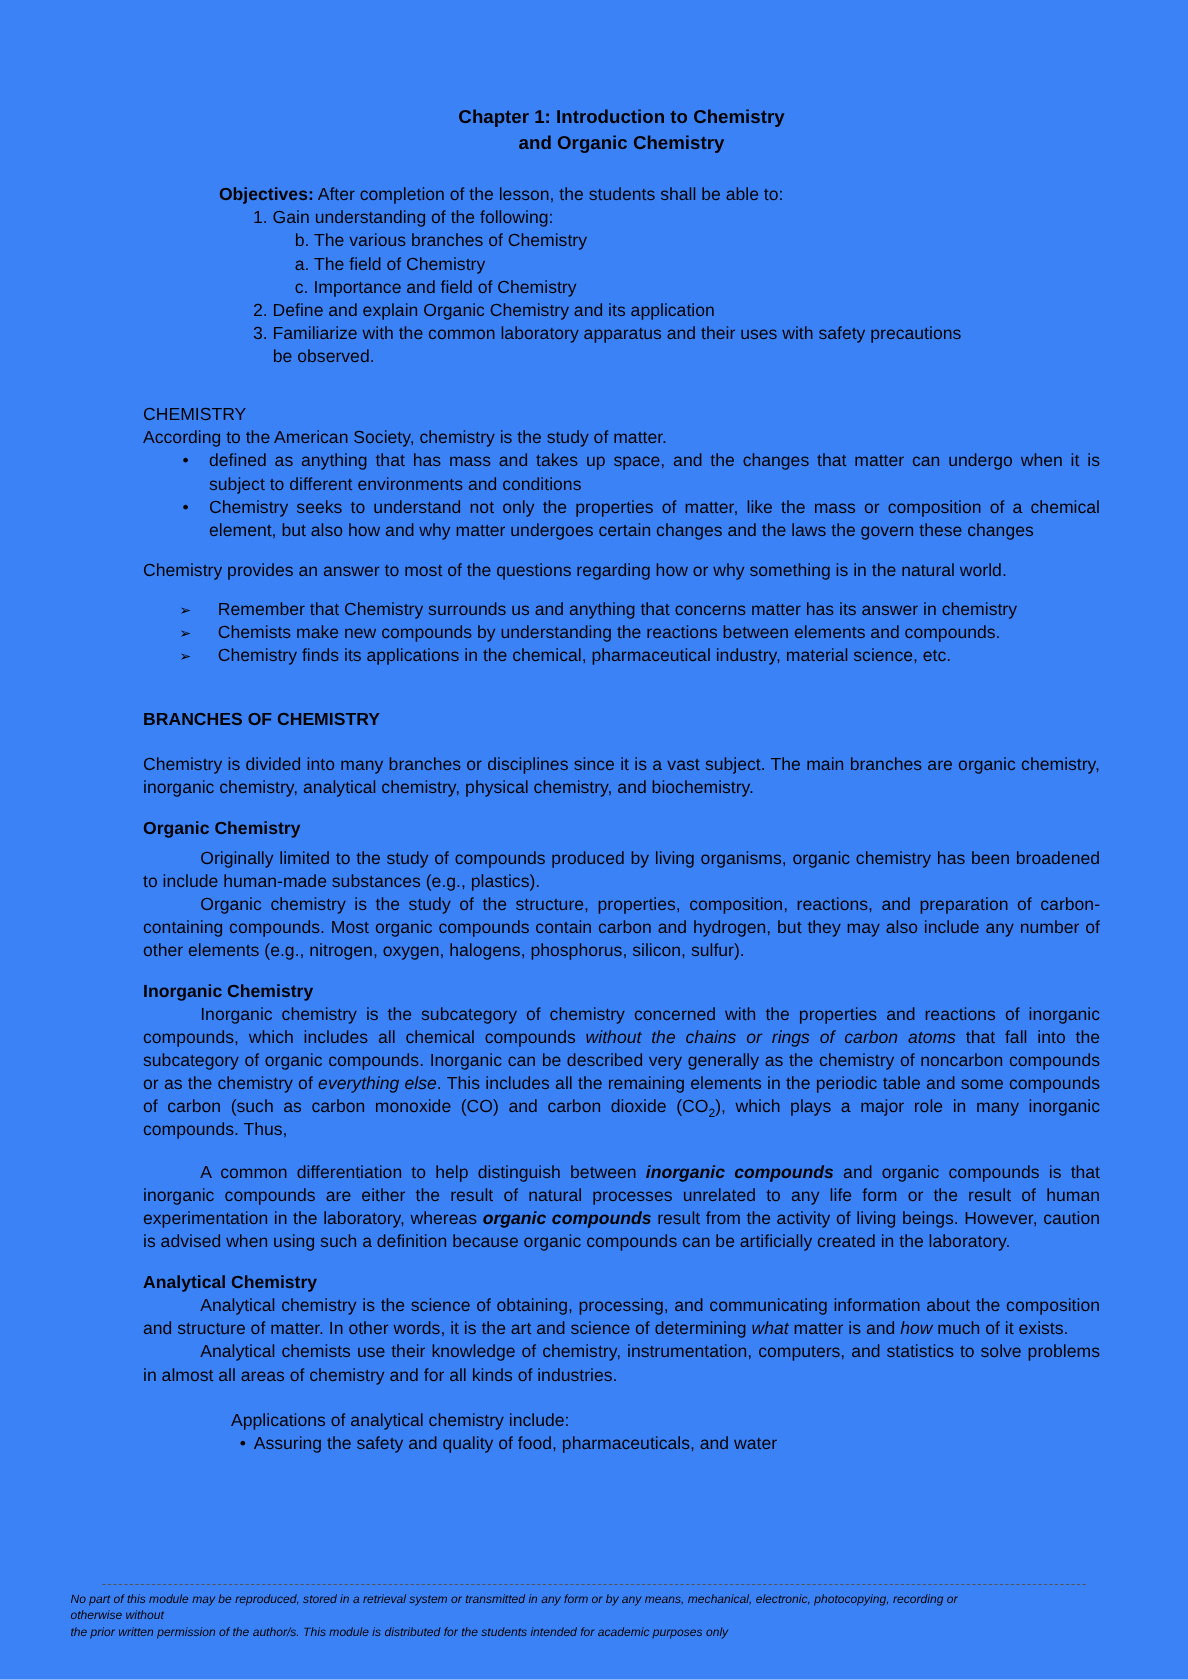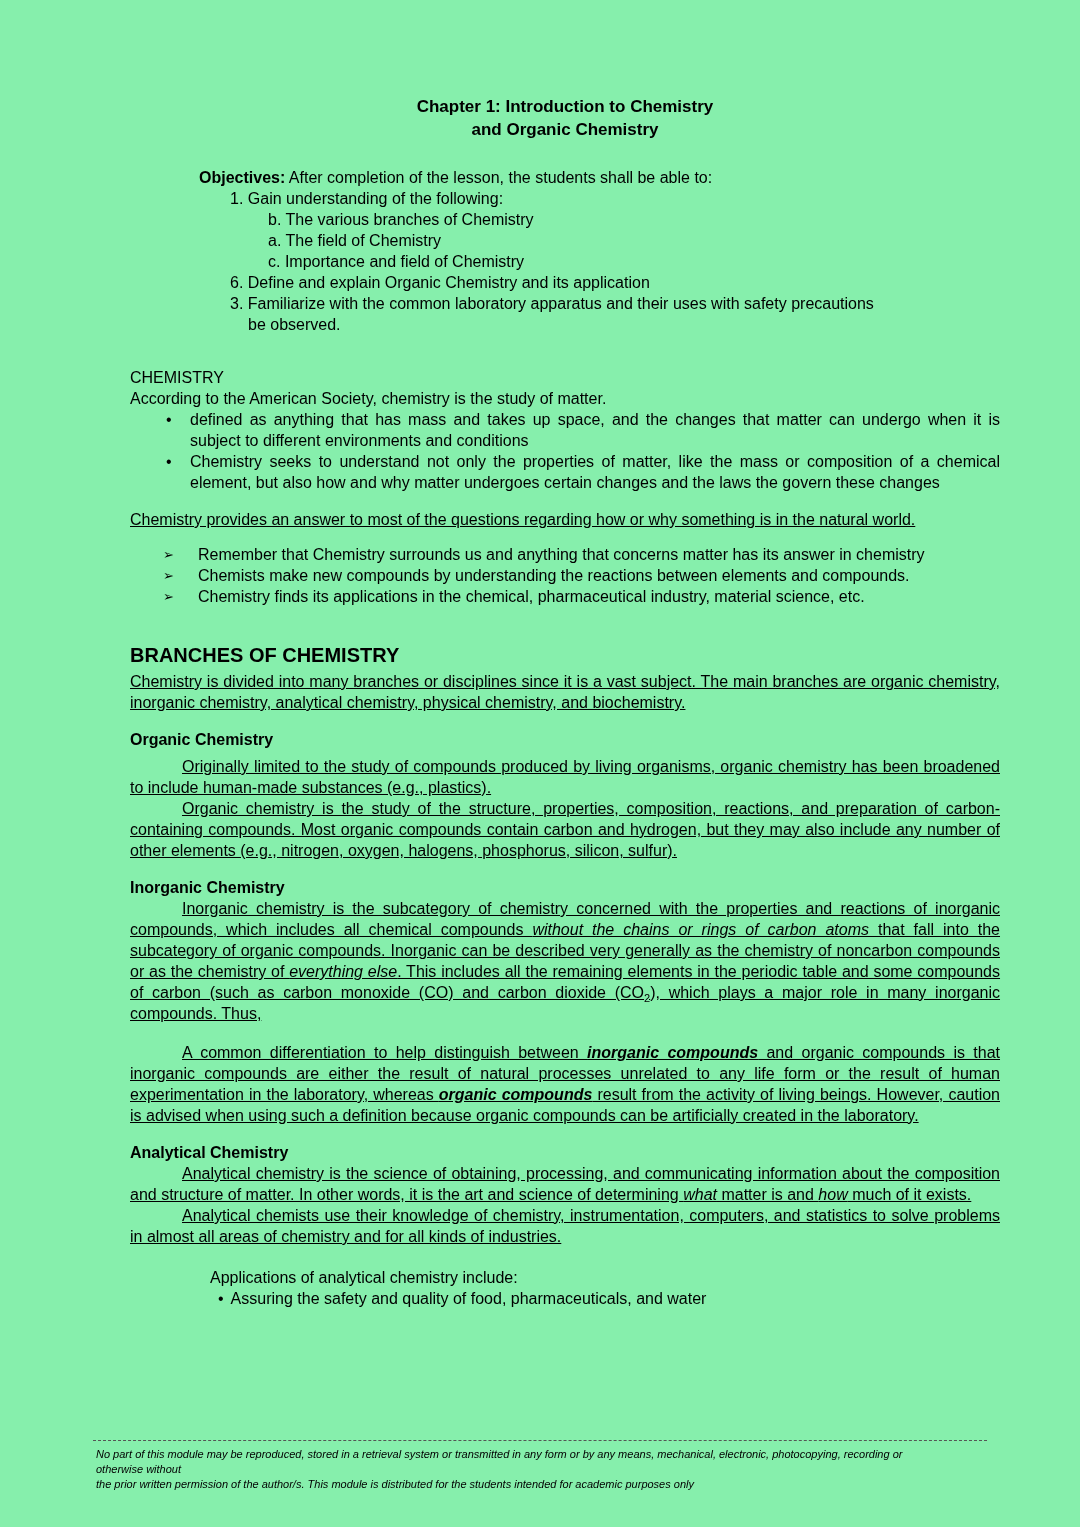--- a/index.html
+++ b/index.html
@@ -1,76 +1,76 @@
 <!DOCTYPE html>
 <html><head>
 <meta charset="utf-8">
 <style>
   * { box-sizing: border-box; }
   html, body { margin: 0; padding: 0; background: #ffffff; }
   .page {
     position: relative;
     width: 1080px;
     height: 1527px;
-    background: #86efac;
+    background: #3b82f6;
     color: #000;
     font-family: "Liberation Sans", sans-serif;
     font-size: 16px;
     line-height: 21px;
     overflow: hidden;
     margin: 0 auto;
   }
   .content { position: absolute; left: 130px; top: 95px; width: 870px; }
   .bold { font-weight: bold; }
-  .just { text-align: justify; text-decoration: underline; }
+  .just { text-align: justify; }
   .first-indent { text-indent: 52px; }
   .title { text-align: center; font-weight: bold; font-size: 17px; line-height: 23px; margin-bottom: 26px; }
   .ind-1 { margin-left: 69px; }
   .ind-2 { margin-left: 100px; }
   .ind-2b { margin-left: 118px; }
   .ind-3 { margin-left: 138px; }
   .objectives { margin-bottom: 32px; }
   .h-section { font-weight: normal; margin-top: 20px; }
-  .h-branches { font-weight: bold; font-size: 20px; line-height: 24px; margin-top: 36px; margin-bottom: 4px; }
+  .h-branches { font-weight: bold; font-size: 16px; line-height: 24px; margin-top: 36px; margin-bottom: 18px; }
   .h-sub { font-weight: bold; margin-top: 16px; }
   .bullet-item { position: relative; padding-left: 60px; text-align: justify; }
   .bullet-item .mk { position: absolute; left: 36px; }
   .arrow-list { margin-top: 14px; }
   .arrow-item { position: relative; padding-left: 68px; text-align: justify; }
   .arrow-item .mk { position: absolute; left: 33px; font-size: 13px; }
   .para-gap { margin-top: 16px; }
   .para-gap-sm { margin-top: 6px; }
   .para-gap-md { margin-top: 18px; }
   .apps-block { margin-top: 20px; }
   .apps-intro { margin-left: 80px; }
   .apps-bullet { margin-left: 88px; }
   .apps-bullet .mk { margin-right: 7px; }
   sub { line-height: 0; font-size: 11px; }
   .footer { position: absolute; left: 0; top: 1440px; width: 1080px; }
   .footer-line { border-top: 1.5px dashed #555; margin: 0 93px; height: 0; }
-  .footer-text { margin: 6px 0 0 96px; width: 840px; font-style: italic; font-size: 11px; line-height: 15px; }
+  .footer-text { margin: 6px 0 0 64px; width: 840px; font-style: italic; font-size: 11px; line-height: 15px; }
 </style>
 </head>
 <body>
 
 <div class="page">
   <div class="content">
 
     <div class="title">
       <div>Chapter 1: Introduction to Chemistry</div>
       <div>and Organic Chemistry</div>
     </div>
 
     <div class="objectives">
       <div class="ind-1"><span class="bold">Objectives:</span><span> After completion of the lesson, the students shall be able to:</span></div>
       <div class="ind-2">1. Gain understanding of the following:</div>
       <div class="ind-3">b. The various branches of Chemistry</div>
       <div class="ind-3">a. The field of Chemistry</div>
       <div class="ind-3">c. Importance and field of Chemistry</div>
-      <div class="ind-2">6. Define and explain Organic Chemistry and its application</div>
+      <div class="ind-2">2. Define and explain Organic Chemistry and its application</div>
       <div class="ind-2">3. Familiarize with the common laboratory apparatus and their uses with safety precautions</div>
       <div class="ind-2b">be observed.</div>
     </div>
 
     <div>
       <div class="h-section">CHEMISTRY</div>
       <div>According to the American Society, chemistry is the study of matter.</div>
       <div class="bullet-item"><span class="mk">•</span><span>defined as anything that has mass and takes up space, and the changes that matter can undergo when it is subject to different environments and conditions</span></div>
       <div class="bullet-item"><span class="mk">•</span><span>Chemistry seeks to understand not only the properties of matter, like the mass or composition of a chemical element, but also how and why matter undergoes certain changes and the laws the govern these changes</span></div>
       <div class="para-gap just">Chemistry provides an answer to most of the questions regarding how or why something is in the natural world.</div>

